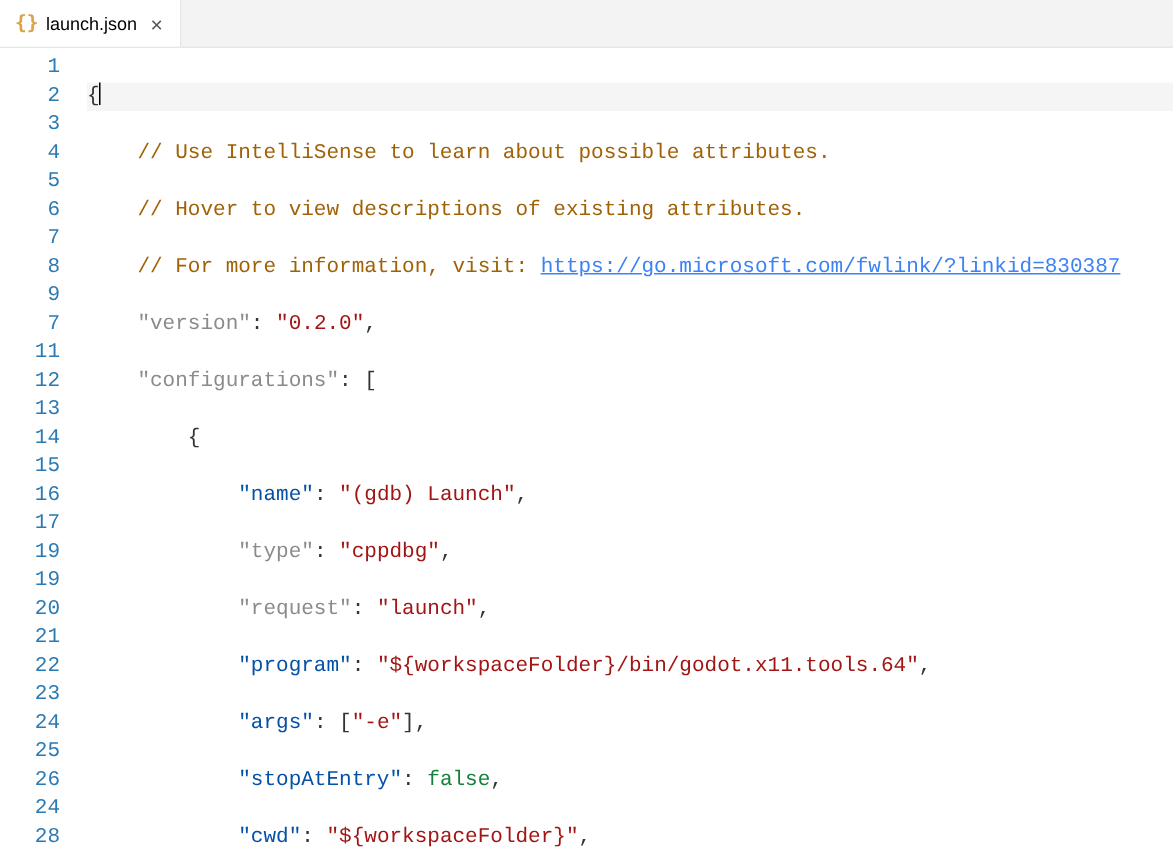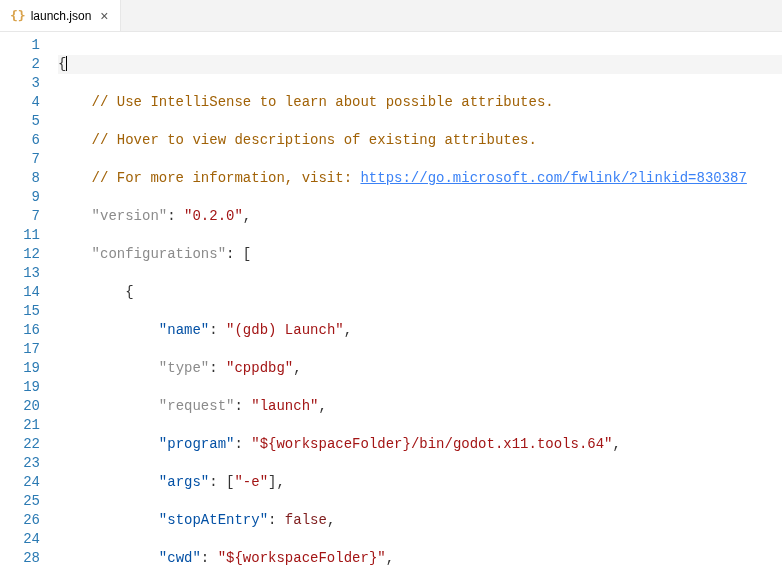--- a/index.html
+++ b/index.html
@@ -71,21 +71,21 @@
   flex: 1;
 }
 .line { height: 19px; display: block; }
 .cursor-line { background: #f5f5f5; }
 .c-punct { color: #333333; }
 .c-comment { color: #a16207; }
 .c-url { color: #3b82f6; text-decoration: underline; }
 .c-key-muted { color: #8b8b8b; }
 .c-key { color: #0451a5; }
 .c-string { color: #a31515; }
-.c-bool { color: #7f1d1d; }
+.c-bool { color: #15803d; }
 .cursor {
   display: inline-block;
   width: 0;
   border-left: 1px solid #000;
   height: 15px;
   vertical-align: middle;
   position: relative;
   top: -1px;
 }
 </style>

